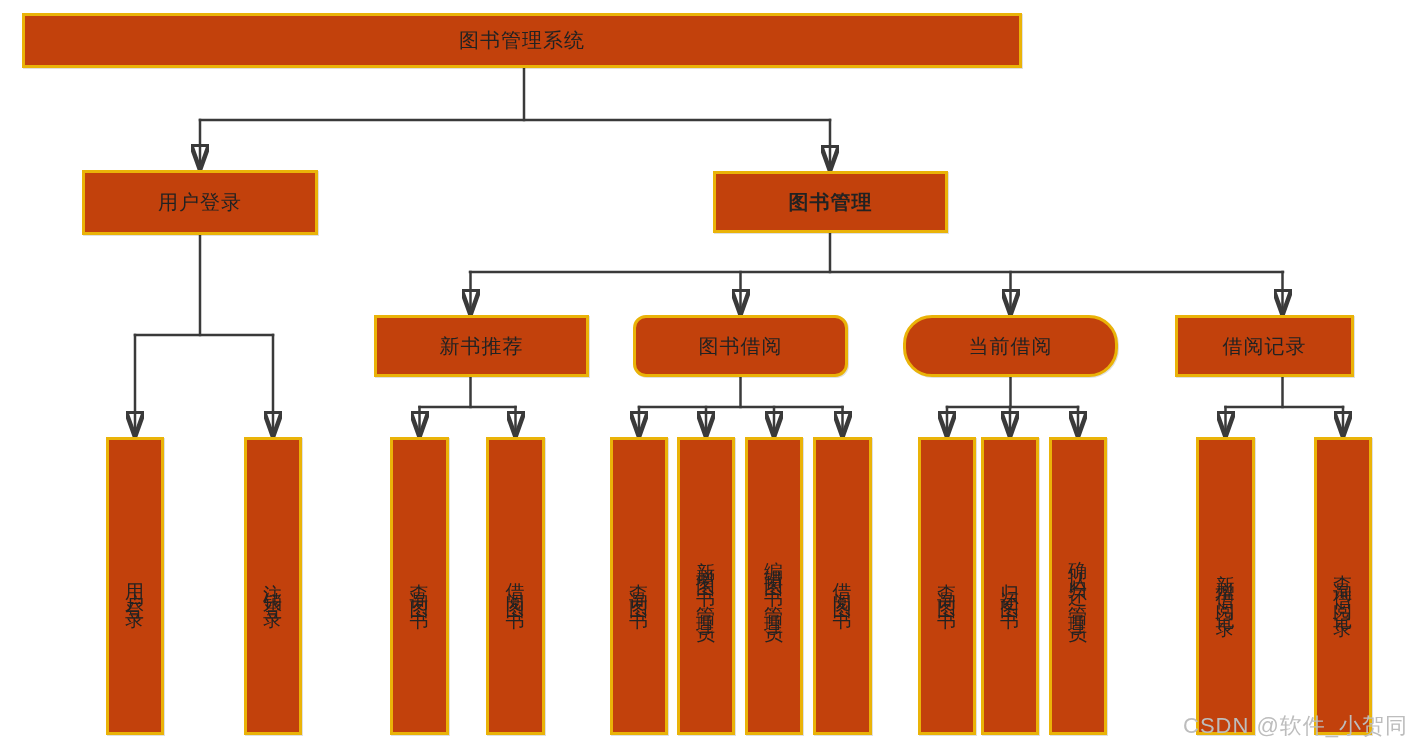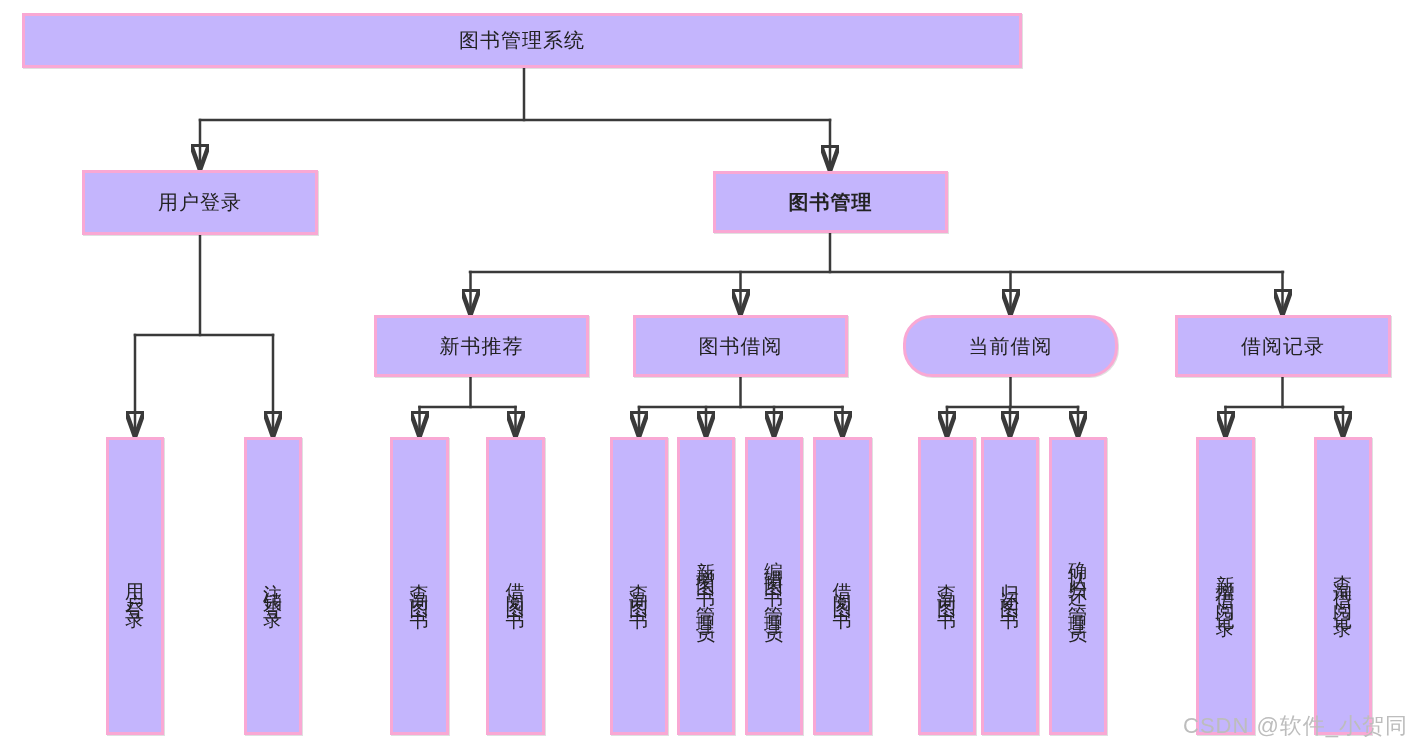--- a/index.html
+++ b/index.html
@@ -9,22 +9,22 @@
     height: 747px;
     background: #ffffff;
     font-family: "Liberation Sans", "DejaVu Sans", sans-serif;
     overflow: hidden;
   }
   #wires { position: absolute; left: 0; top: 0; z-index: 1; }
   #wires path { stroke: #3a3a3a; stroke-width: 2.5; fill: none; stroke-linecap: square; }
   .box {
     position: absolute;
     box-sizing: border-box;
-    background: #c4b5fd;
-    border: 3px solid #f9a8d4;
+    background: #c2410c;
+    border: 3px solid #eab308;
     display: flex;
     align-items: center;
     justify-content: center;
     color: #222222;
     z-index: 2;
     box-shadow: 1px 1px 0 rgba(0,0,0,0.12);
   }
   .hbox { font-size: 20px; letter-spacing: 1px; white-space: nowrap; }
   .vtext {
     writing-mode: vertical-rl;
@@ -105,27 +105,27 @@
   <div class="box hbox" style="left:82px; top:170px; width:236px; height:65px;">
     <span>用户登录</span>
   </div>
   <div class="box hbox" style="left:713px; top:171px; width:235px; height:62px;font-weight:bold;">
     <span>图书管理</span>
   </div>
 
   <div class="box hbox" style="left:363px; top:315px; width:215px; height:62px;margin-left:11px;">
     <span>新书推荐</span>
   </div>
-  <div class="box hbox" style="left:633px; top:315px; width:215px; height:62px;">
+  <div class="box hbox" style="left:633px; top:315px; width:215px; height:62px;border-radius:13px;">
     <span>图书借阅</span>
   </div>
   <div class="box hbox" style="left:903px; top:315px; width:215px; height:62px;border-radius:29px;">
     <span>当前借阅</span>
   </div>
-  <div class="box hbox" style="left:1175px; top:315px; width:216px; height:62px;">
+  <div class="box hbox" style="left:1175px; top:315px; width:179px; height:62px;">
     <span>借阅记录</span>
   </div>
 
   <div class="box" style="left:106px; top:437px; width:58px; height:298px;">
     <span class="vtext">用户登录</span>
   </div>
   <div class="box" style="left:244px; top:437px; width:58px; height:298px;">
     <span class="vtext">注销登录</span>
   </div>
 

